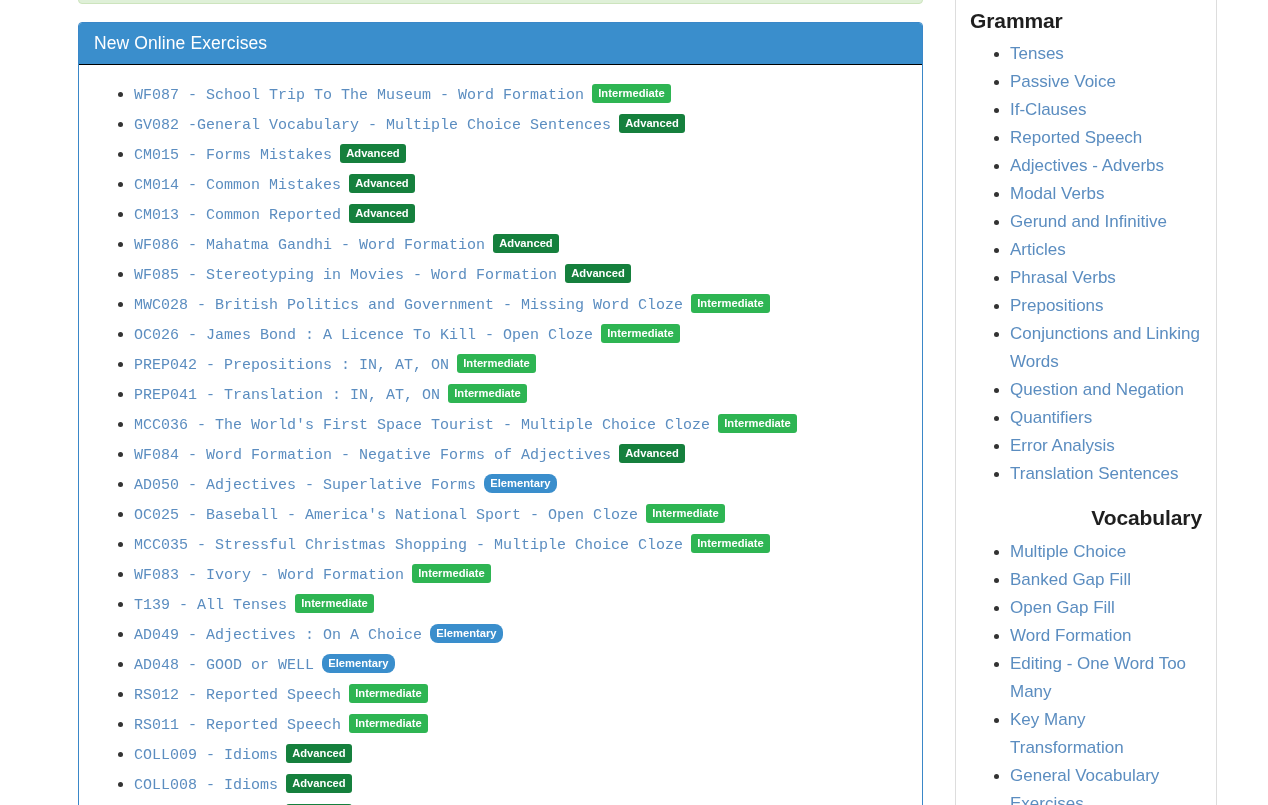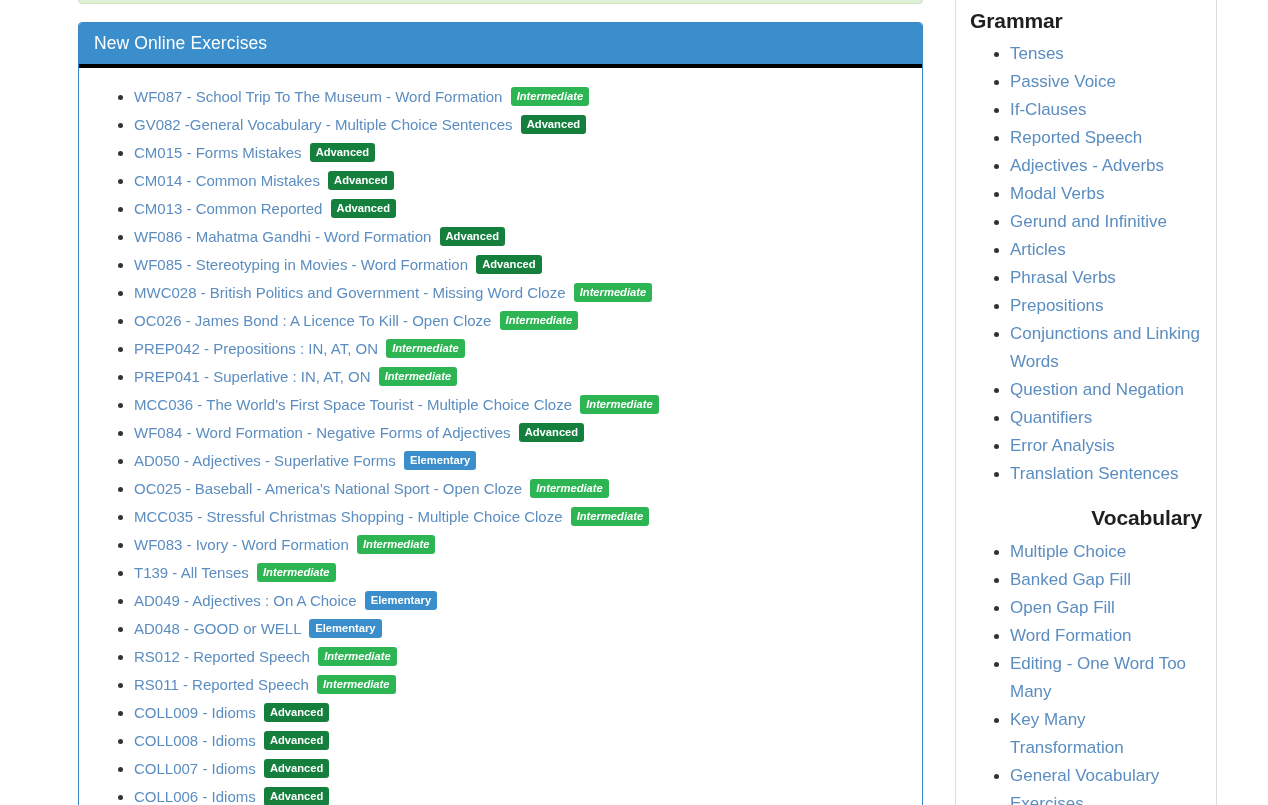--- a/index.html
+++ b/index.html
@@ -41,21 +41,21 @@
   }
 
   .panel-primary {
     border: 1px solid #3a87c8;
     border-radius: 4px;
     background: #ffffff;
   }
 
   .panel-primary > .panel-heading {
     background: #3a8ecc;
-    border-bottom: 4px solid #000000;
+    border-bottom: 1px solid #000000;
     border-top-left-radius: 3px;
     border-top-right-radius: 3px;
     padding: 10px 15px;
   }
 
   .panel-title {
     margin: 0;
     color: #ffffff;
     font-size: 17.5px;
     font-weight: 400;
@@ -81,37 +81,38 @@
     padding: 0;
     margin: 0;
   }
 
   ul.ex-list li::marker { color: #333; font-size: 15px; }
 
   a.ex-link {
     color: #5b8dc0;
     text-decoration: none;
     font-size: 15px;
+    font-family: Liberation Mono, monospace;
   }
 
   .label {
     display: inline-block;
     vertical-align: 2px;
     font-size: 11.2px;
     font-weight: bold;
     line-height: 1;
     color: #ffffff;
     padding: 4px 6px 4px 6px;
     border-radius: 3px;
     margin-left: 4px;
     white-space: nowrap;
   }
-  .label-success { background: #2eb553; font-style: italic; }
+  .label-success { background: #2eb553; }
   .label-danger  { background: #15803d; }
-  .label-primary { background: #3a8ecc; }
+  .label-primary { background: #3a8ecc; border-radius: 8px; }
 
   
   .side-col {
     position: absolute;
     left: 955px;
     top: 8px;
     width: 262px;
   }
 
   .side-card {
@@ -174,21 +175,21 @@
             <li><a class="ex-link" href="#">WF087 - School Trip To The Museum - Word Formation</a> <span class="label label-success">Intermediate</span></li>
             <li><a class="ex-link" href="#">GV082 -General Vocabulary - Multiple Choice Sentences</a> <span class="label label-danger">Advanced</span></li>
             <li><a class="ex-link" href="#">CM015 - Forms Mistakes</a> <span class="label label-danger">Advanced</span></li>
             <li><a class="ex-link" href="#">CM014 - Common Mistakes</a> <span class="label label-danger">Advanced</span></li>
             <li><a class="ex-link" href="#">CM013 - Common Reported</a> <span class="label label-danger">Advanced</span></li>
             <li><a class="ex-link" href="#">WF086 - Mahatma Gandhi - Word Formation</a> <span class="label label-danger">Advanced</span></li>
             <li><a class="ex-link" href="#">WF085 - Stereotyping in Movies - Word Formation</a> <span class="label label-danger">Advanced</span></li>
             <li><a class="ex-link" href="#">MWC028 - British Politics and Government - Missing Word Cloze</a> <span class="label label-success">Intermediate</span></li>
             <li><a class="ex-link" href="#">OC026 - James Bond : A Licence To Kill - Open Cloze</a> <span class="label label-success">Intermediate</span></li>
             <li><a class="ex-link" href="#">PREP042 - Prepositions : IN, AT, ON</a> <span class="label label-success">Intermediate</span></li>
-            <li><a class="ex-link" href="#">PREP041 - Superlative : IN, AT, ON</a> <span class="label label-success">Intermediate</span></li>
+            <li><a class="ex-link" href="#">PREP041 - Translation : IN, AT, ON</a> <span class="label label-success">Intermediate</span></li>
             <li><a class="ex-link" href="#">MCC036 - The World's First Space Tourist - Multiple Choice Cloze</a> <span class="label label-success">Intermediate</span></li>
             <li><a class="ex-link" href="#">WF084 - Word Formation - Negative Forms of Adjectives</a> <span class="label label-danger">Advanced</span></li>
             <li><a class="ex-link" href="#">AD050 - Adjectives - Superlative Forms</a> <span class="label label-primary">Elementary</span></li>
             <li><a class="ex-link" href="#">OC025 - Baseball - America's National Sport - Open Cloze</a> <span class="label label-success">Intermediate</span></li>
             <li><a class="ex-link" href="#">MCC035 - Stressful Christmas Shopping - Multiple Choice Cloze</a> <span class="label label-success">Intermediate</span></li>
             <li><a class="ex-link" href="#">WF083 - Ivory - Word Formation</a> <span class="label label-success">Intermediate</span></li>
             <li><a class="ex-link" href="#">T139 - All Tenses</a> <span class="label label-success">Intermediate</span></li>
             <li><a class="ex-link" href="#">AD049 - Adjectives : On A Choice</a> <span class="label label-primary">Elementary</span></li>
             <li><a class="ex-link" href="#">AD048 - GOOD or WELL</a> <span class="label label-primary">Elementary</span></li>
             <li><a class="ex-link" href="#">RS012 - Reported Speech</a> <span class="label label-success">Intermediate</span></li>

